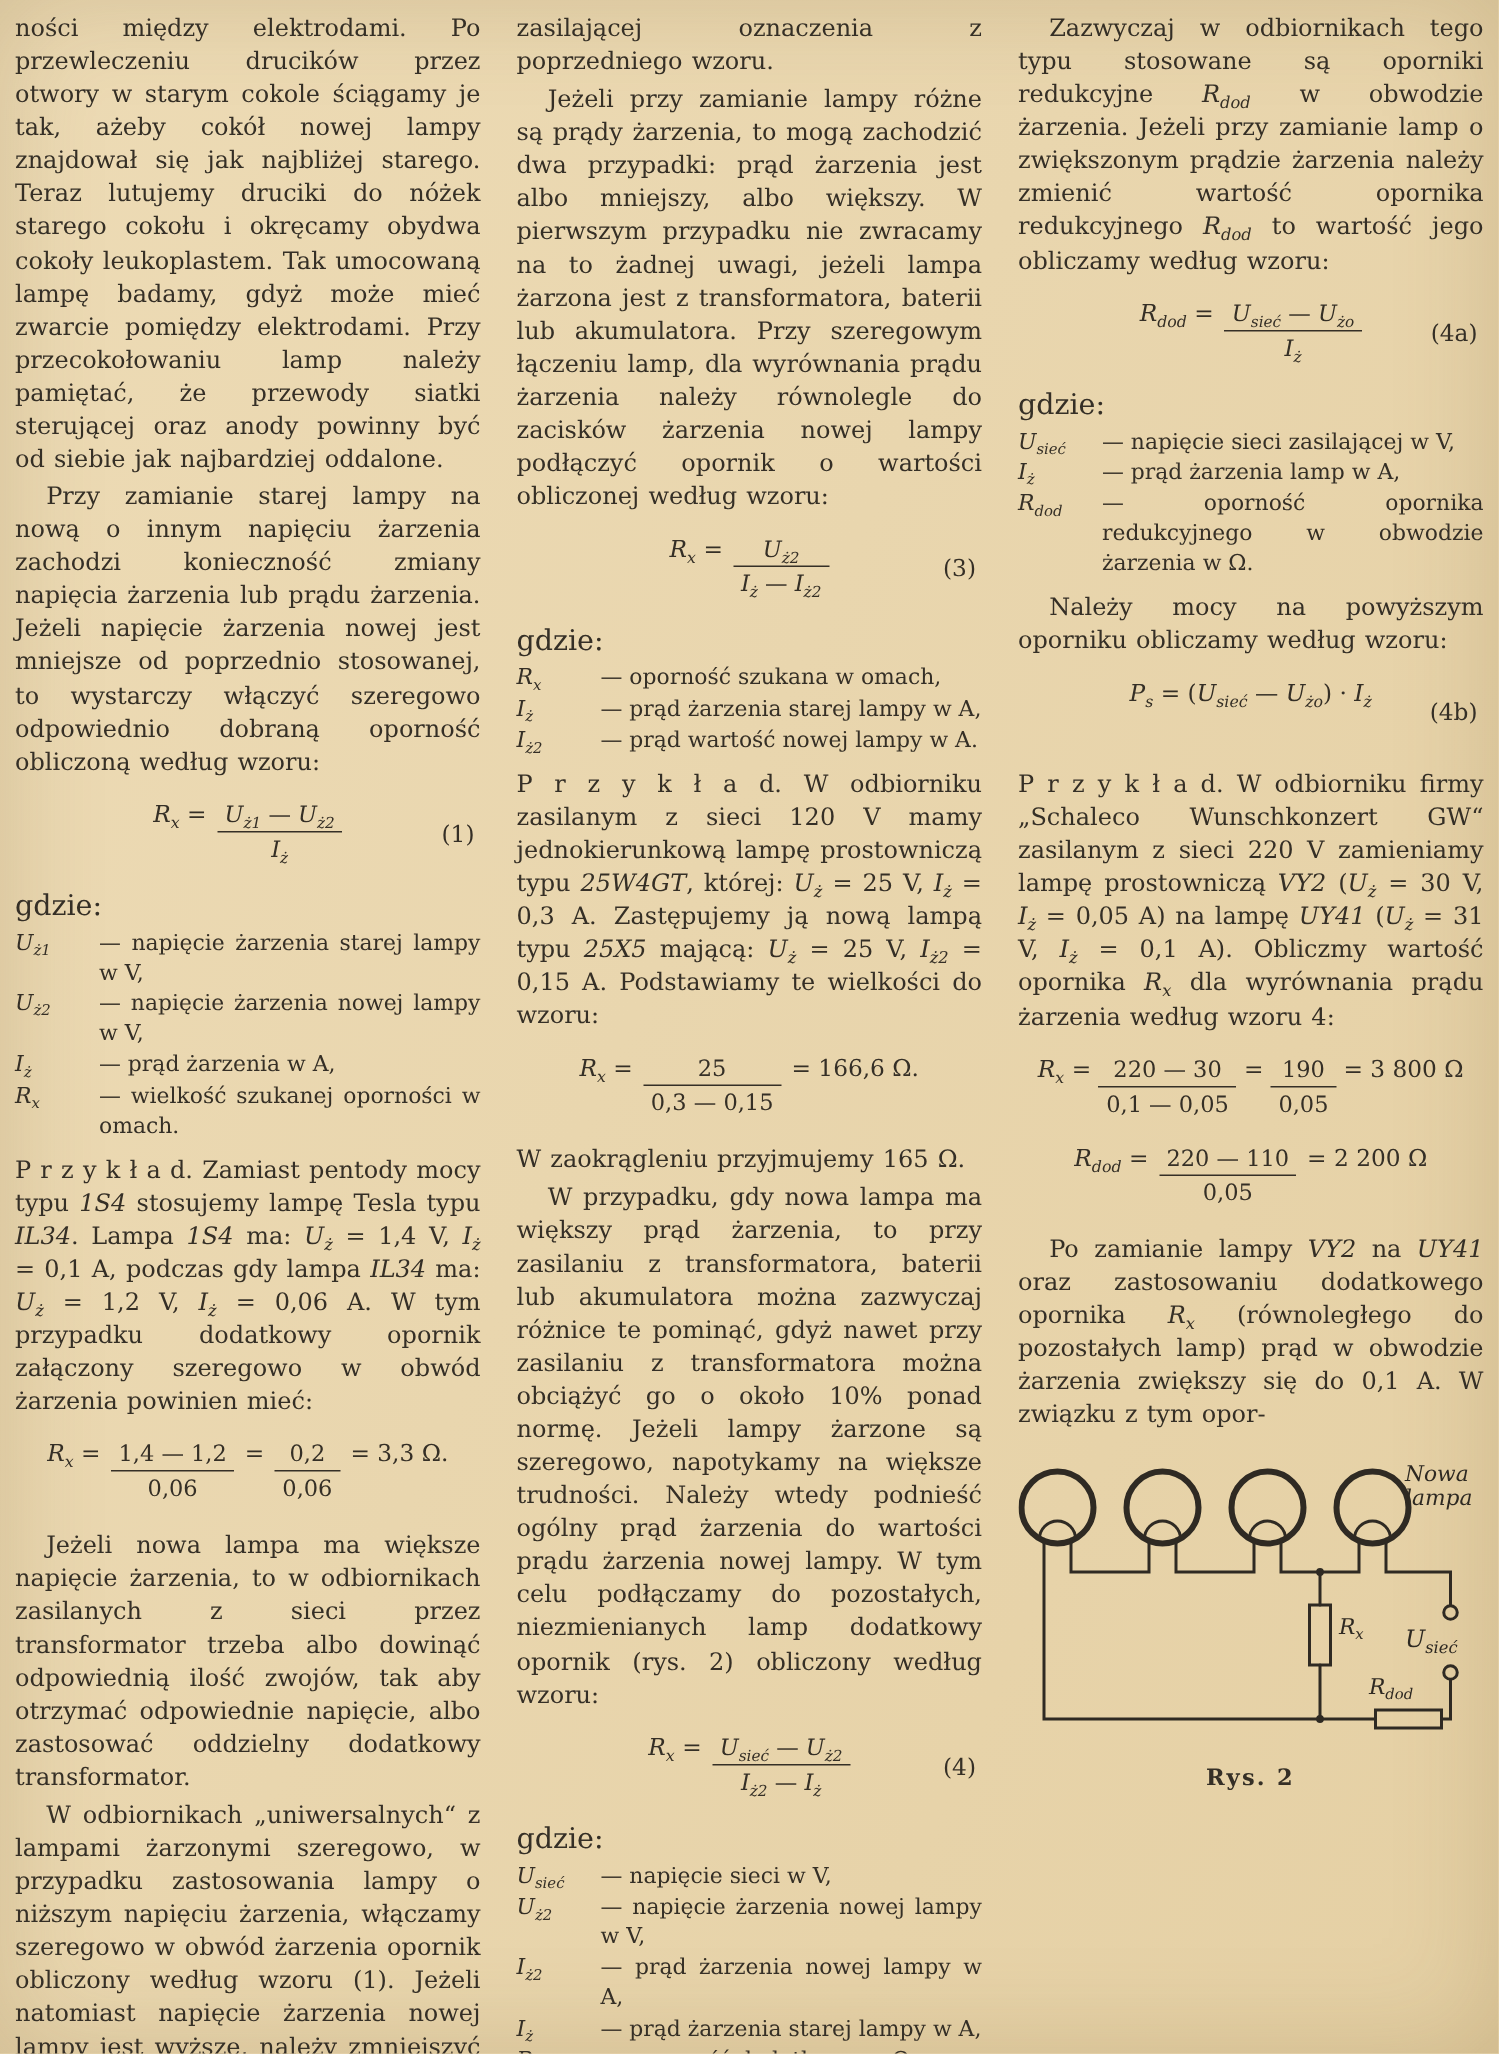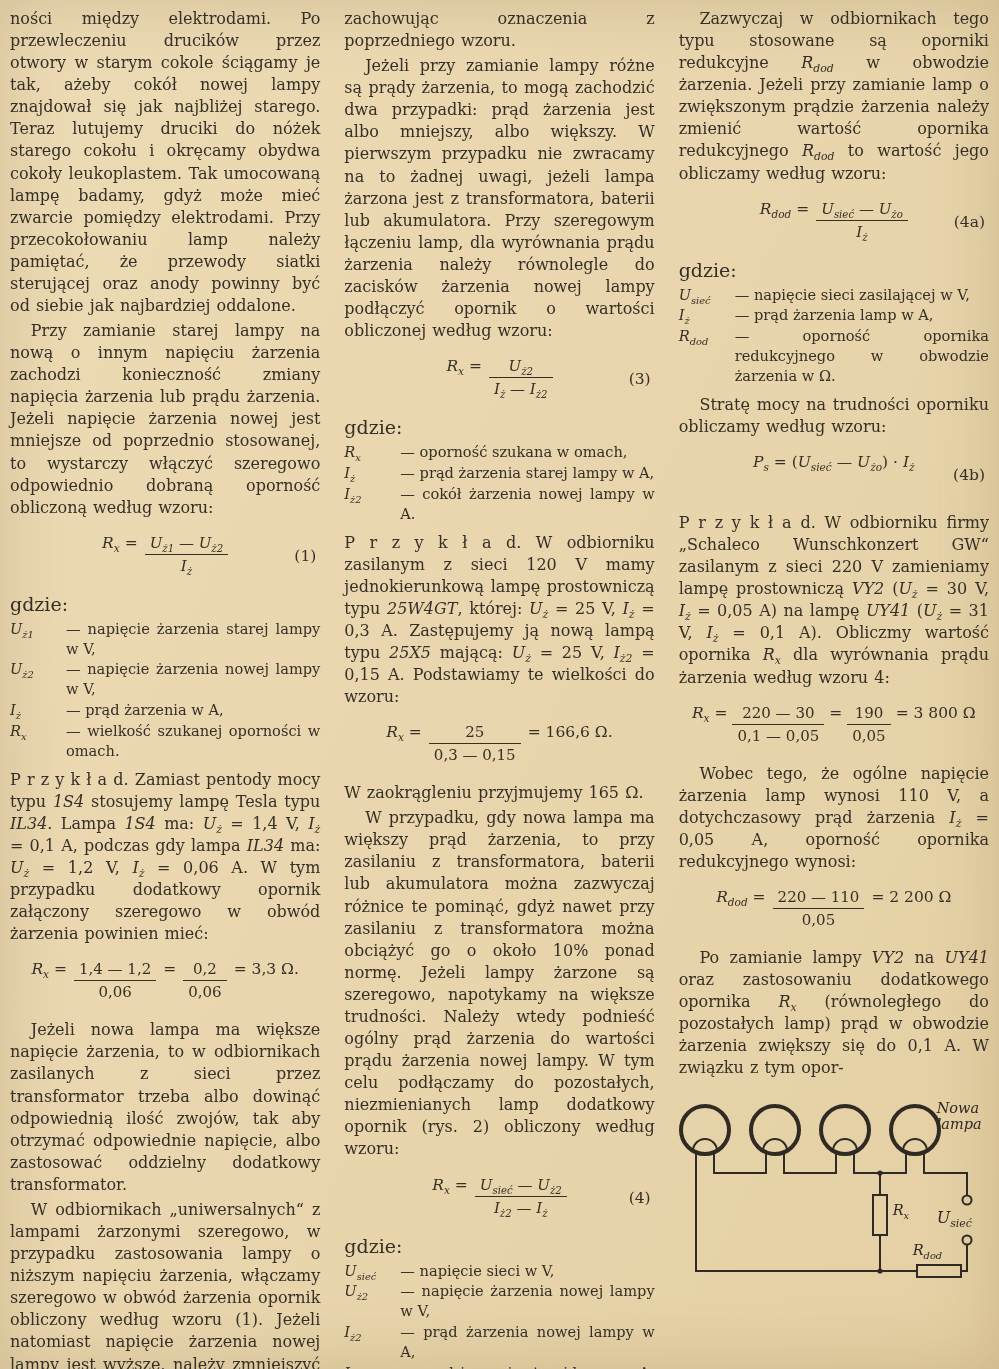--- a/index.html
+++ b/index.html
@@ -119,21 +119,21 @@
       <span class="part"><i>R<sub>x</sub></i> =</span>
       <span class="frac">
         <span class="num"><i>U<sub>ż2</sub></i> — <i>U<sub>ż1</sub></i></span>
         <span class="den"><i>I<sub>ż</sub></i></span>
       </span>
       <span class="eqno">(2)</span>
     </div>
   </div>
 
   <div class="col">
-    <p>zachowując oznaczenia z poprzedniego wzoru.</p>
+    <p>zasilającej oznaczenia z poprzedniego wzoru.</p>
     <p class="ind">Jeżeli przy zamianie lampy różne są prądy żarzenia, to mogą zachodzić dwa przypadki: prąd żarzenia jest albo mniejszy, albo większy. W pierwszym przypadku nie zwracamy na to żadnej uwagi, jeżeli lampa żarzona jest z transformatora, baterii lub akumulatora. Przy szeregowym łączeniu lamp, dla wyrównania prądu żarzenia należy równolegle do zacisków żarzenia nowej lampy podłączyć opornik o wartości obliczonej według wzoru:</p>
 
     <div class="formula">
       <span class="part"><i>R<sub>x</sub></i> =</span>
       <span class="frac">
         <span class="num"><i>U<sub>ż2</sub></i></span>
         <span class="den"><i>I<sub>ż</sub></i> — <i>I<sub>ż2</sub></i></span>
       </span>
       <span class="eqno">(3)</span>
     </div>
@@ -143,21 +143,21 @@
       <div class="def-row">
         <span class="def-sym">R<sub>x</sub></span>
         <span class="def-desc">— oporność szukana w omach,</span>
       </div>
       <div class="def-row">
         <span class="def-sym">I<sub>ż</sub></span>
         <span class="def-desc">— prąd żarzenia starej lampy w A,</span>
       </div>
       <div class="def-row">
         <span class="def-sym">I<sub>ż2</sub></span>
-        <span class="def-desc">— cokół żarzenia nowej lampy w A.</span>
+        <span class="def-desc">— prąd wartość nowej lampy w A.</span>
       </div>
     </div>
 
     <p>P r z y k ł a d.  W odbiorniku zasilanym z sieci 120 V mamy jednokierunkową lampę prostowniczą typu <i>25W4GT</i>, której: <i>U<sub>ż</sub></i> = 25 V, <i>I<sub>ż</sub></i> = 0,3 A. Zastępujemy ją nową lampą typu <i>25X5</i> mającą: <i>U<sub>ż</sub></i> = 25 V, <i>I<sub>ż2</sub></i> = 0,15 A. Podstawiamy te wielkości do wzoru:</p>
 
     <div class="formula">
       <span class="part"><i>R<sub>x</sub></i> =</span>
       <span class="frac">
         <span class="num">25</span>
         <span class="den">0,3 — 0,15</span>
@@ -223,21 +223,21 @@
       <div class="def-row">
         <span class="def-sym">I<sub>ż</sub></span>
         <span class="def-desc">— prąd żarzenia lamp w A,</span>
       </div>
       <div class="def-row">
         <span class="def-sym">R<sub>dod</sub></span>
         <span class="def-desc">— oporność opornika redukcyjnego w obwodzie żarzenia w Ω.</span>
       </div>
     </div>
 
-    <p class="ind">Stratę mocy na trudności oporniku obliczamy według wzoru:</p>
+    <p class="ind">Należy mocy na powyższym oporniku obliczamy według wzoru:</p>
 
     <div class="formula">
       <span class="part"><i>P<sub>s</sub></i>  =  (<i>U<sub>sieć</sub></i> — <i>U<sub>żo</sub></i>) · <i>I<sub>ż</sub></i></span>
       <span class="eqno">(4b)</span>
     </div>
 
     <p>P r z y k ł a d.  W odbiorniku firmy „Schaleco Wunschkonzert GW“ zasilanym z sieci 220 V zamieniamy lampę prostowniczą <i>VY2</i> (<i>U<sub>ż</sub></i> = 30 V, <i>I<sub>ż</sub></i> = 0,05 A) na lampę <i>UY41</i> (<i>U<sub>ż</sub></i> = 31 V, <i>I<sub>ż</sub></i> = 0,1 A). Obliczmy wartość opornika <i>R<sub>x</sub></i> dla wyrównania prądu żarzenia według wzoru 4:</p>
 
     <div class="formula" style="gap:5px;">
       <span class="part"><i>R<sub>x</sub></i> =</span>
@@ -246,21 +246,20 @@
         <span class="den">0,1 — 0,05</span>
       </span>
       <span class="part">=</span>
       <span class="frac">
         <span class="num">190</span>
         <span class="den">0,05</span>
       </span>
       <span class="part">= 3 800 Ω</span>
     </div>
 
-    <p class="ind">Wobec tego, że ogólne napięcie żarzenia lamp wynosi 110 V, a dotychczasowy prąd żarzenia <i>I<sub>ż</sub></i> = 0,05 A, oporność opornika redukcyjnego wynosi:</p>
 
     <div class="formula">
       <span class="part"><i>R<sub>dod</sub></i> =</span>
       <span class="frac">
         <span class="num">220 — 110</span>
         <span class="den">0,05</span>
       </span>
       <span class="part">= 2 200 Ω</span>
     </div>
 
@@ -296,15 +295,16 @@
         <circle cx="288" cy="145" r="4.5"></circle>
         <path d="M288 150 L288 176 L282 176"></path>
 
         <rect x="238" y="170" width="44" height="12"></rect>
       </svg>
       <span class="fig-label lbl-nowa" style="left:258px;top:6px;">Nowa
 lampa</span>
       <span class="fig-label" style="left:214px;top:108px;"><i>R<sub>x</sub></i></span>
       <span class="fig-label lbl-usiec" style="left:258px;top:114px;"><i>U<sub>sieć</sub></i></span>
       <span class="fig-label" style="left:234px;top:148px;"><i>R<sub>dod</sub></i></span>
+      <div class="fig-caption">Rys. 2</div>
     </div>
   </div>
 </div>
 
 </body></html>

